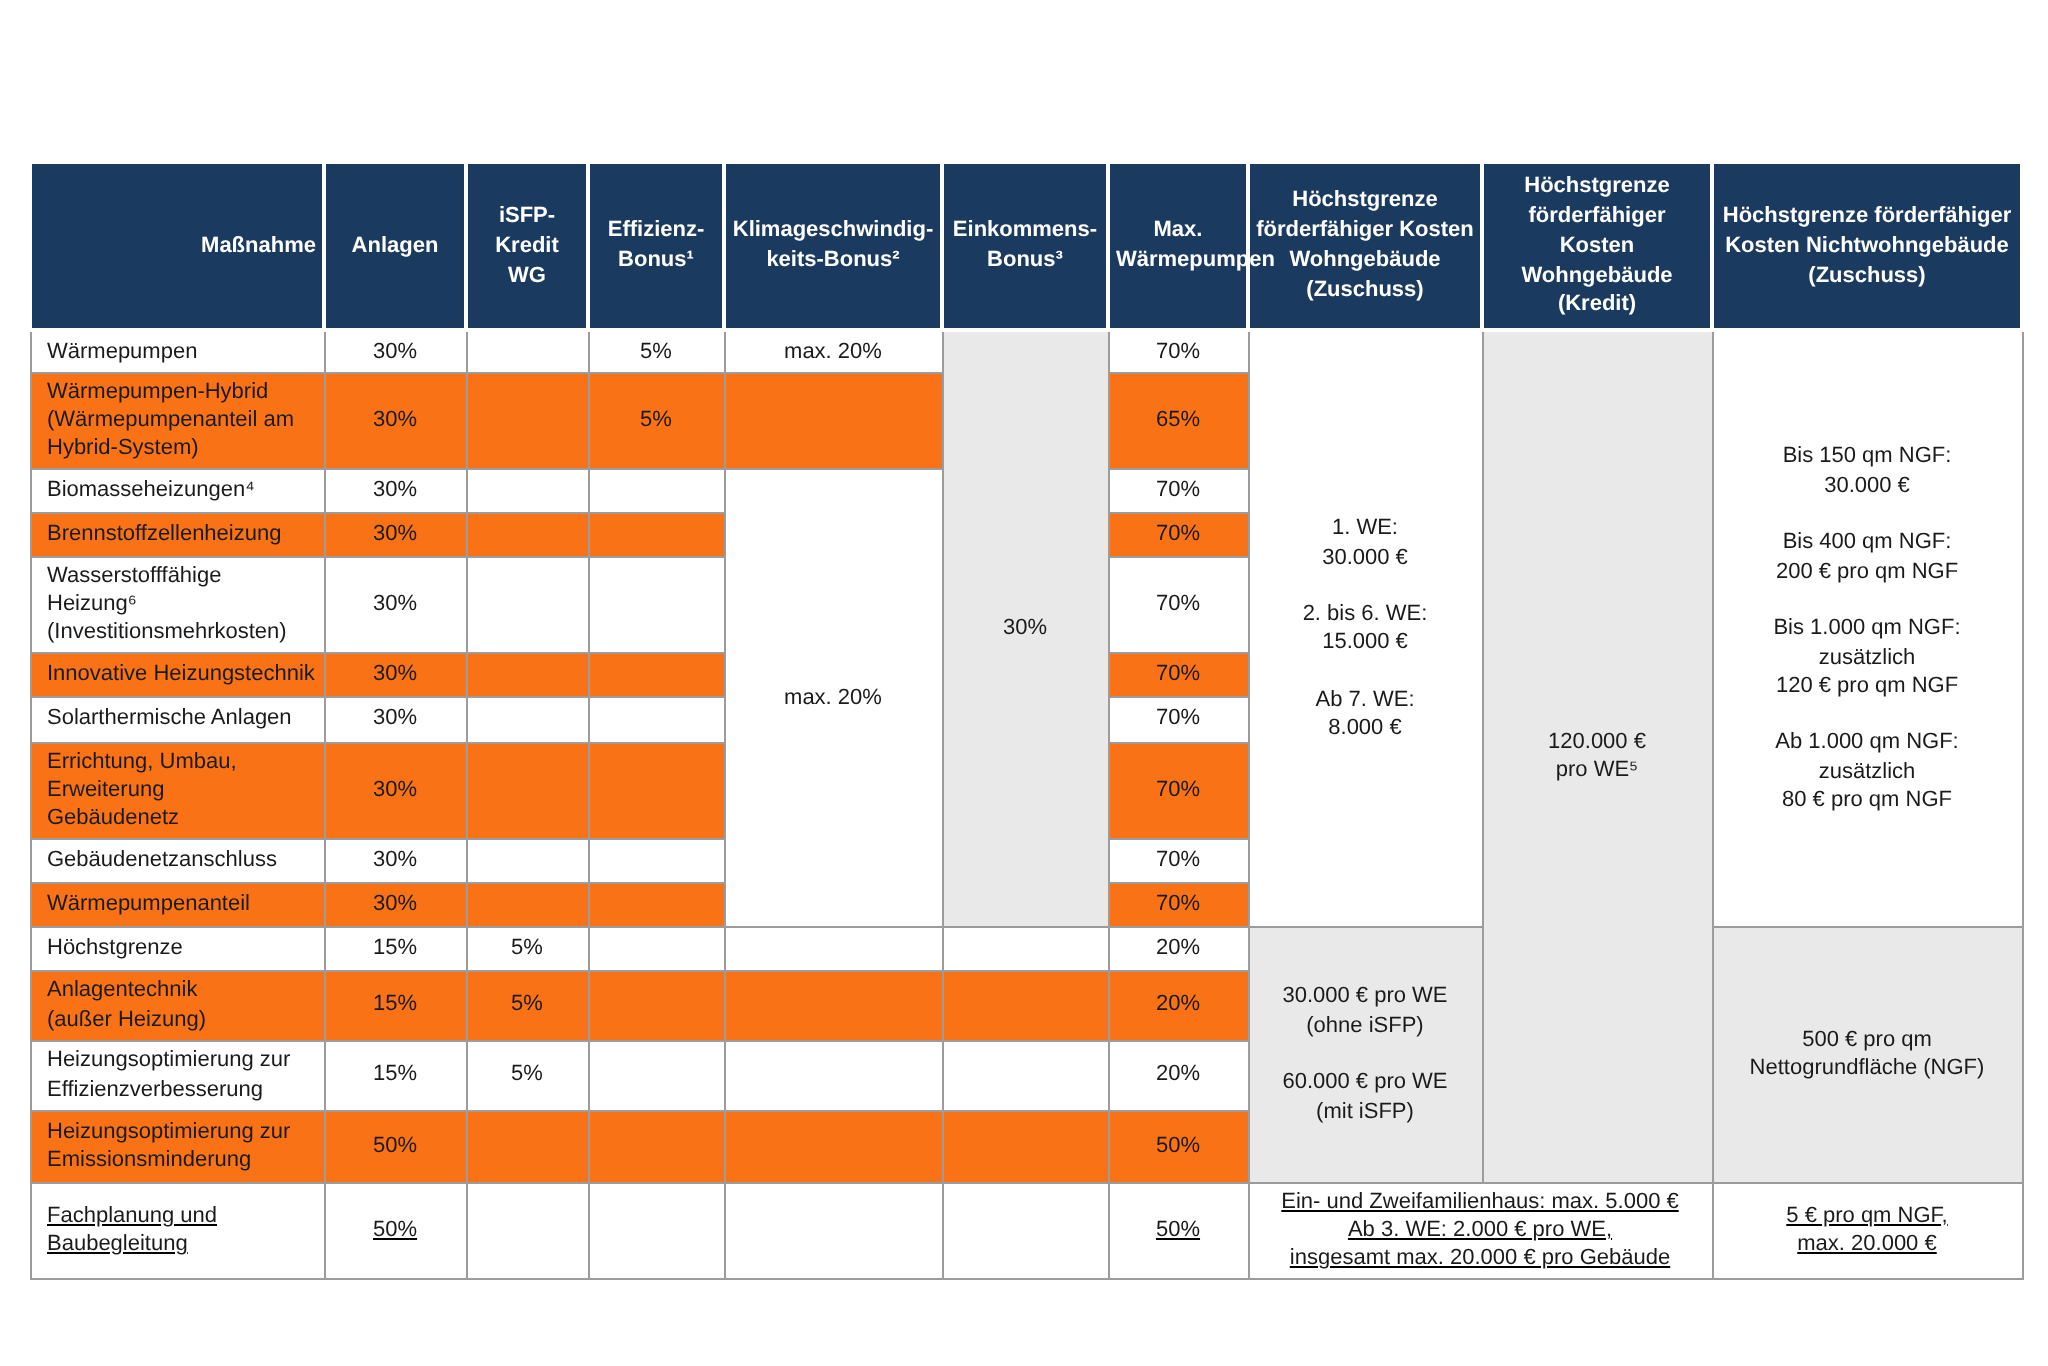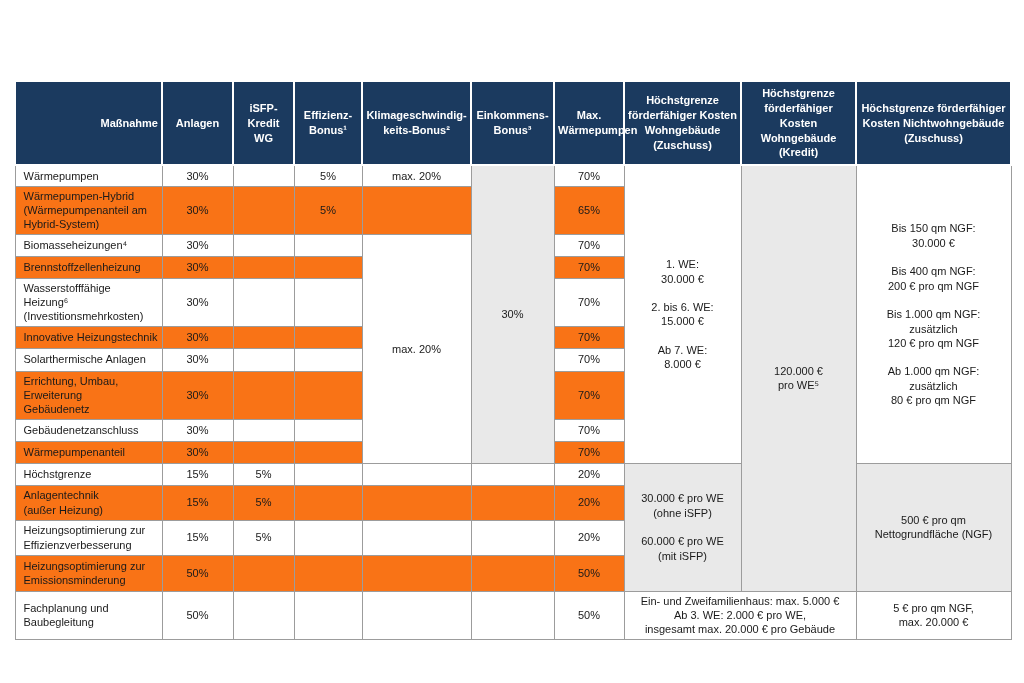--- a/index.html
+++ b/index.html
@@ -40,21 +40,21 @@
     white-space: pre-line;
     background: #ffffff;
   }
   td.label { text-align: left; padding-left: 8px; padding-right: 4px; }
   tr.rg > td { background: #f97316; }
   td.bg-w { background: #ffffff !important; }
   td.bg-g { background: #e9e9e9 !important; }
   
   tr.h21 { height: 21px; padding-left: 33px; } tr.h22 { height: 22px; } tr.h23 { height: 23px; }
   tr.h35 { height: 35px; } tr.h36 { height: 36px; }
-  tr.h46 { height: 46px; } tr.h48 { height: 48px; }
+  tr.h46 { height: 46px; text-decoration: underline; } tr.h48 { height: 48px; }
 </style>
 </head>
 <body>
 
 <div id="canvas">
   <table id="foerdertabelle">
     <colgroup>
       <col style="width:147px">
         <col style="width:71px">
         <col style="width:61px">

